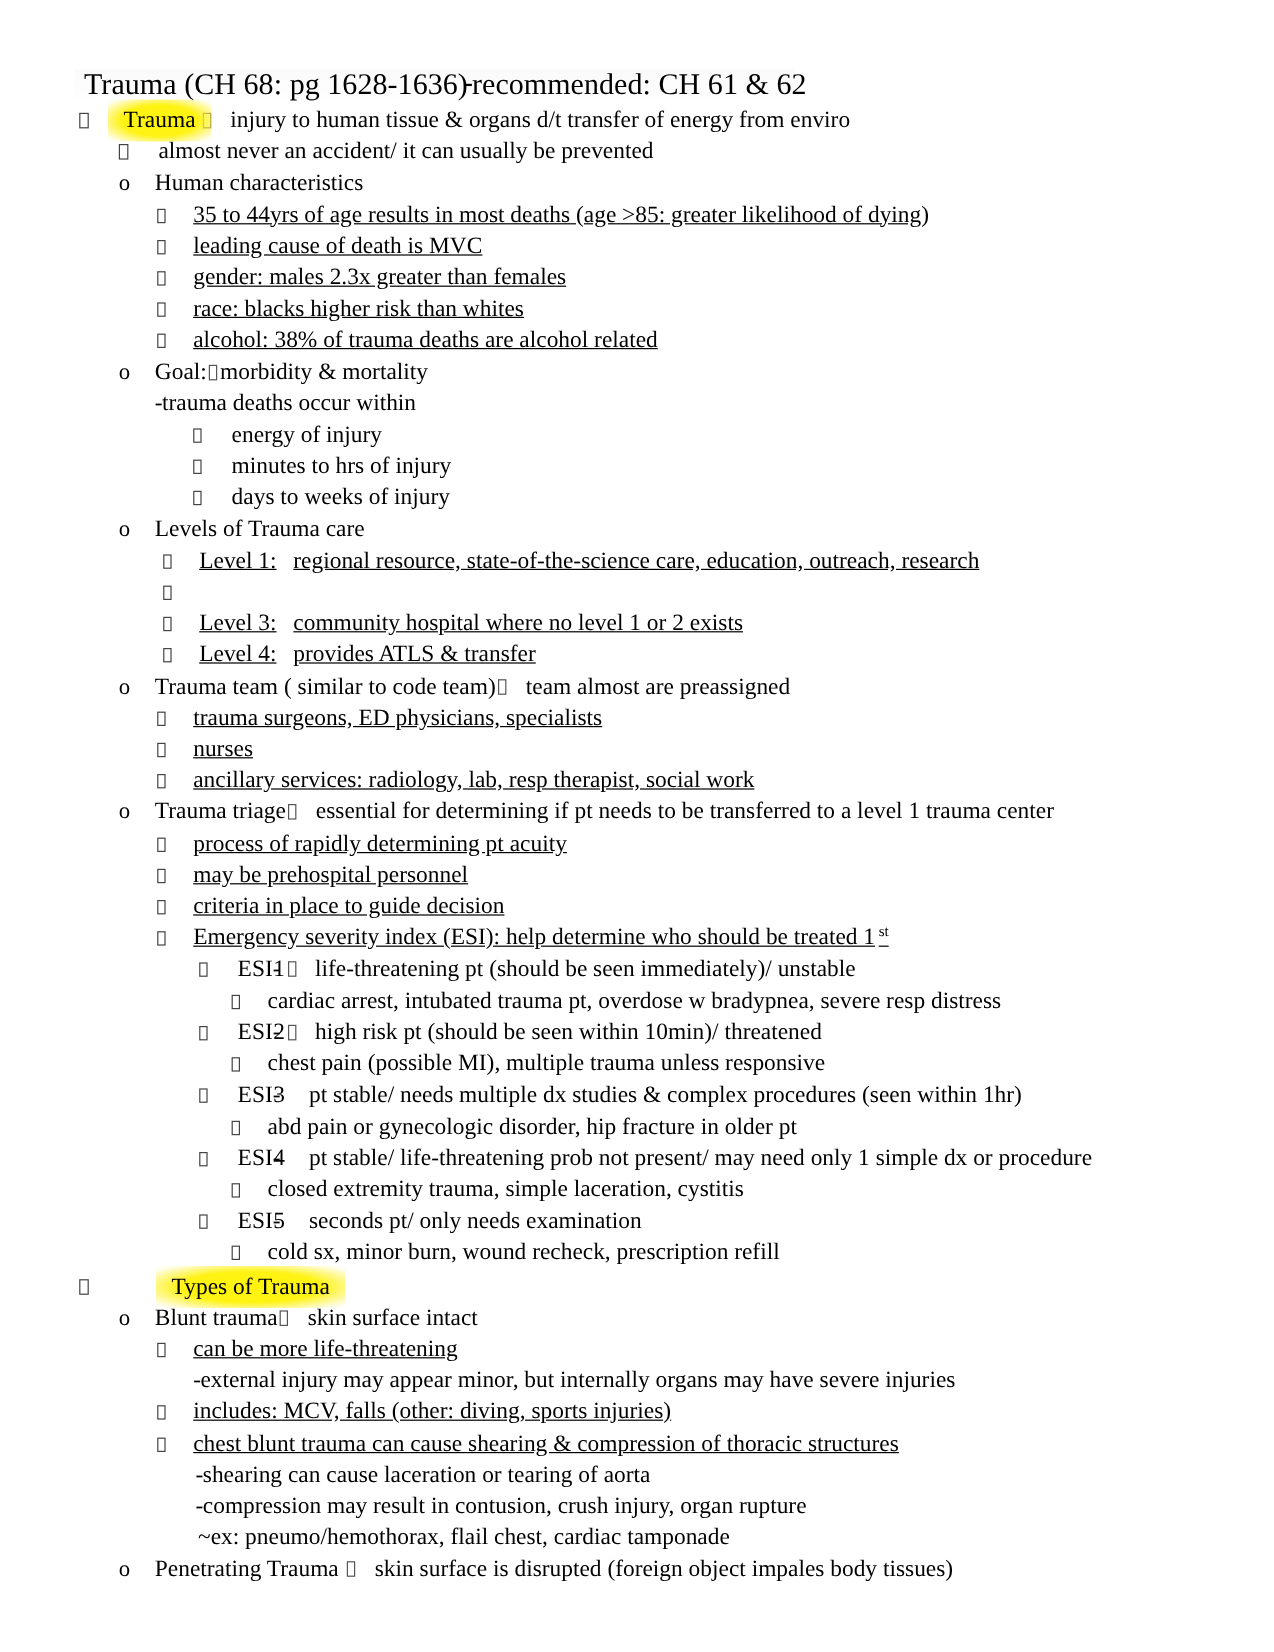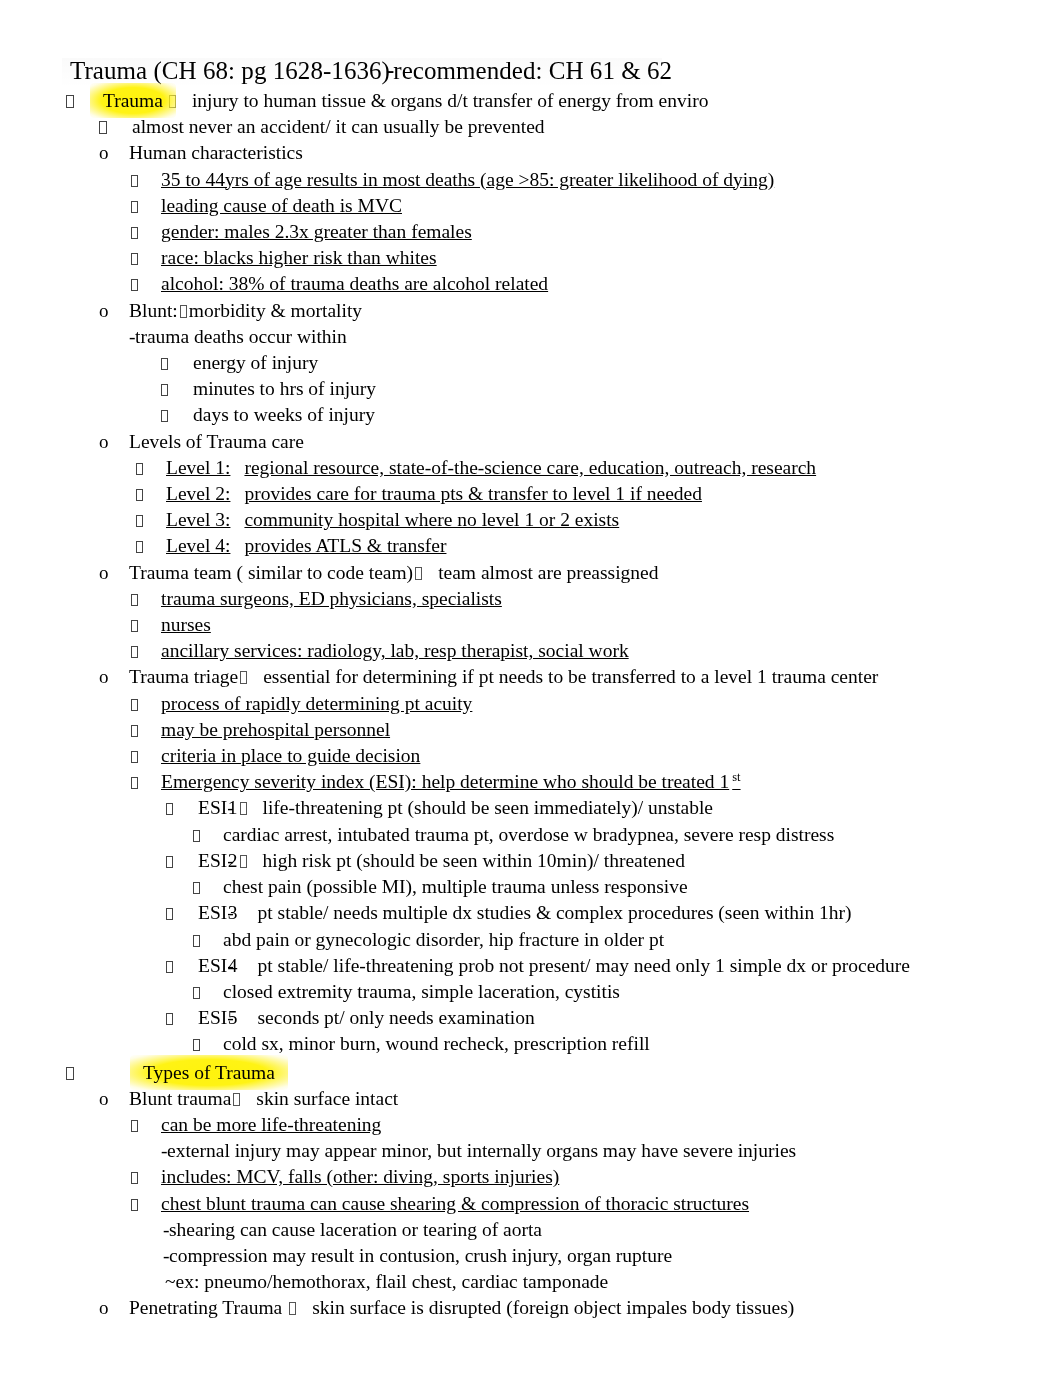--- a/index.html
+++ b/index.html
@@ -201,21 +201,21 @@
     <span class="bul bw3"><span class="tofu sm"></span></span>
     <span class="txt">race: blacks higher risk than whites</span>
   </div>
   <div class="row lvl4">
     <span class="bul bw3"><span class="tofu sm"></span></span>
     <span class="txt">alcohol: 38% of trauma deaths are alcohol related</span>
   </div>
 
   <div class="row lvl3">
     <span class="omark">o</span>
-    <span class="txt"><span>Blunt:</span><span class="arrowbox"></span><span>morbidity &amp; mortality</span></span>
+    <span class="txt"><span>Goal:</span><span class="arrowbox"></span><span>morbidity &amp; mortality</span></span>
   </div>
 
   <div class="plain" style="padding-left:63px;">
     <span class="lead-dash">-</span>
       <span>trauma deaths occur within</span>
   </div>
 
   <div class="row lvl5">
     <span class="bul bw4"><span class="tofu sm"></span></span>
     <span class="txt">energy of injury</span>
@@ -233,21 +233,20 @@
     <span class="omark">o</span>
     <span class="txt">Levels of Trauma care</span>
   </div>
 
   <div class="row lvl4" style="padding-left:70px;">
     <span class="bul bw3"><span class="tofu sm"></span></span>
     <span class="txt"><span>Level 1:</span><span class="tabgap"></span><span>regional resource, state-of-the-science care, education, outreach, research</span></span>
   </div>
   <div class="row lvl4" style="padding-left:70px;">
     <span class="bul bw3"><span class="tofu sm"></span></span>
-    <span class="txt"><span>Level 2:</span><span class="tabgap"></span><span>provides care for trauma pts &amp; transfer to level 1 if needed</span></span>
   </div>
   <div class="row lvl4" style="padding-left:70px;">
     <span class="bul bw3"><span class="tofu sm"></span></span>
     <span class="txt"><span>Level 3:</span><span class="tabgap"></span><span>community hospital where no level 1 or 2 exists</span></span>
   </div>
   <div class="row lvl4" style="padding-left:70px;">
     <span class="bul bw3"><span class="tofu sm"></span></span>
     <span class="txt"><span>Level 4:</span><span class="tabgap"></span><span>provides ATLS &amp; transfer</span></span>
   </div>
 

